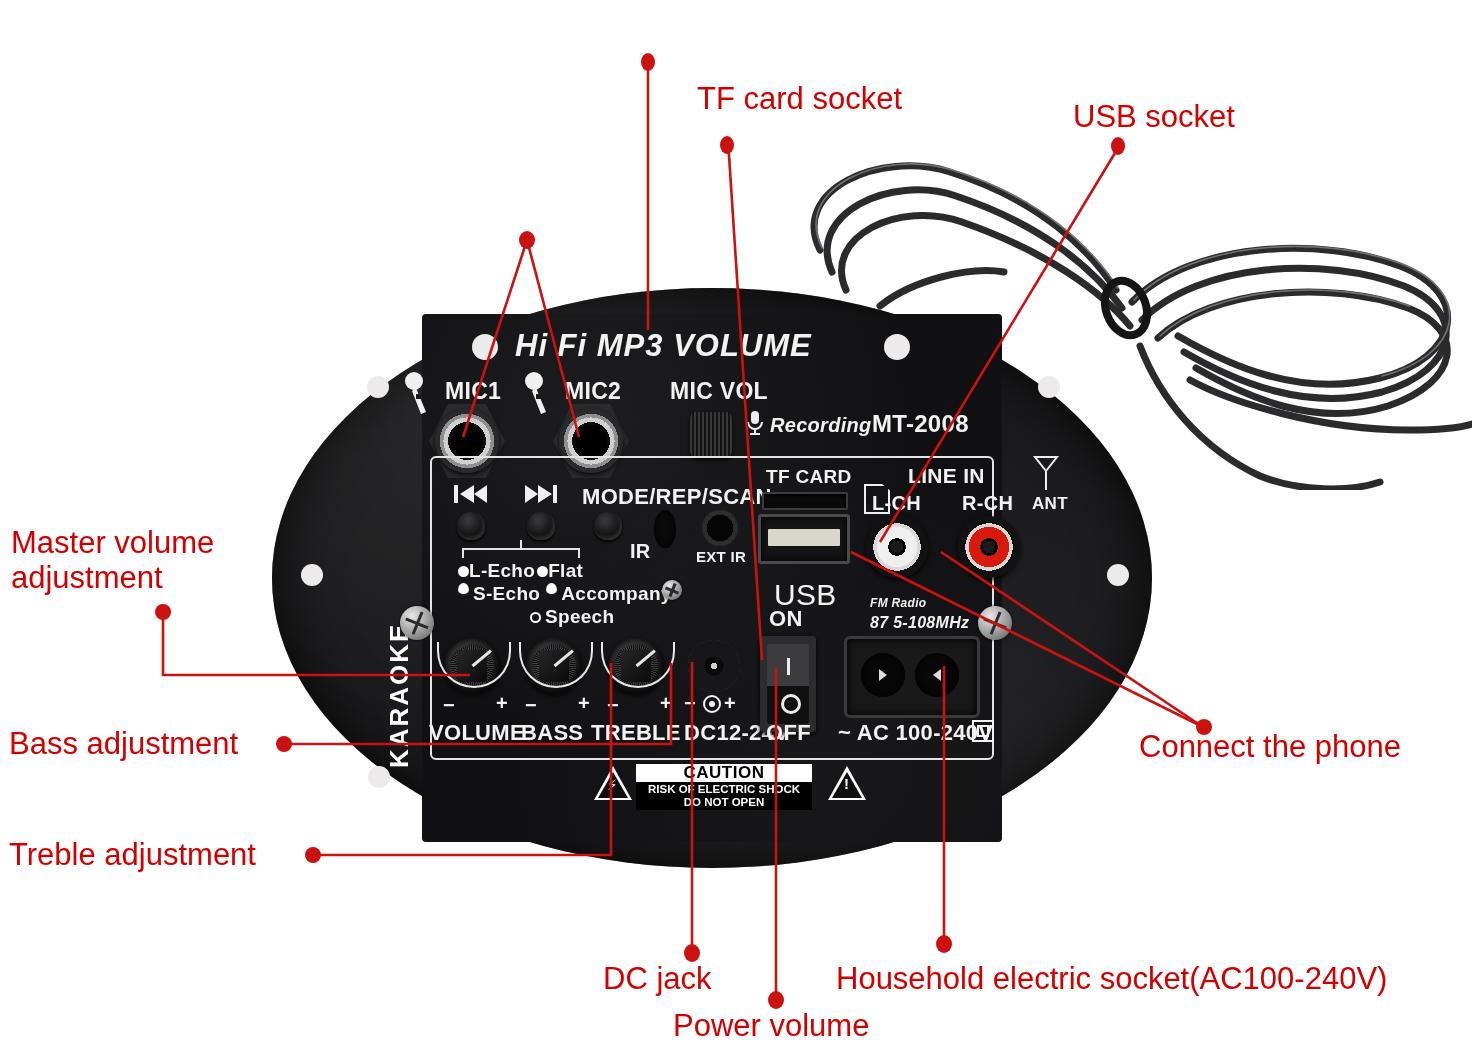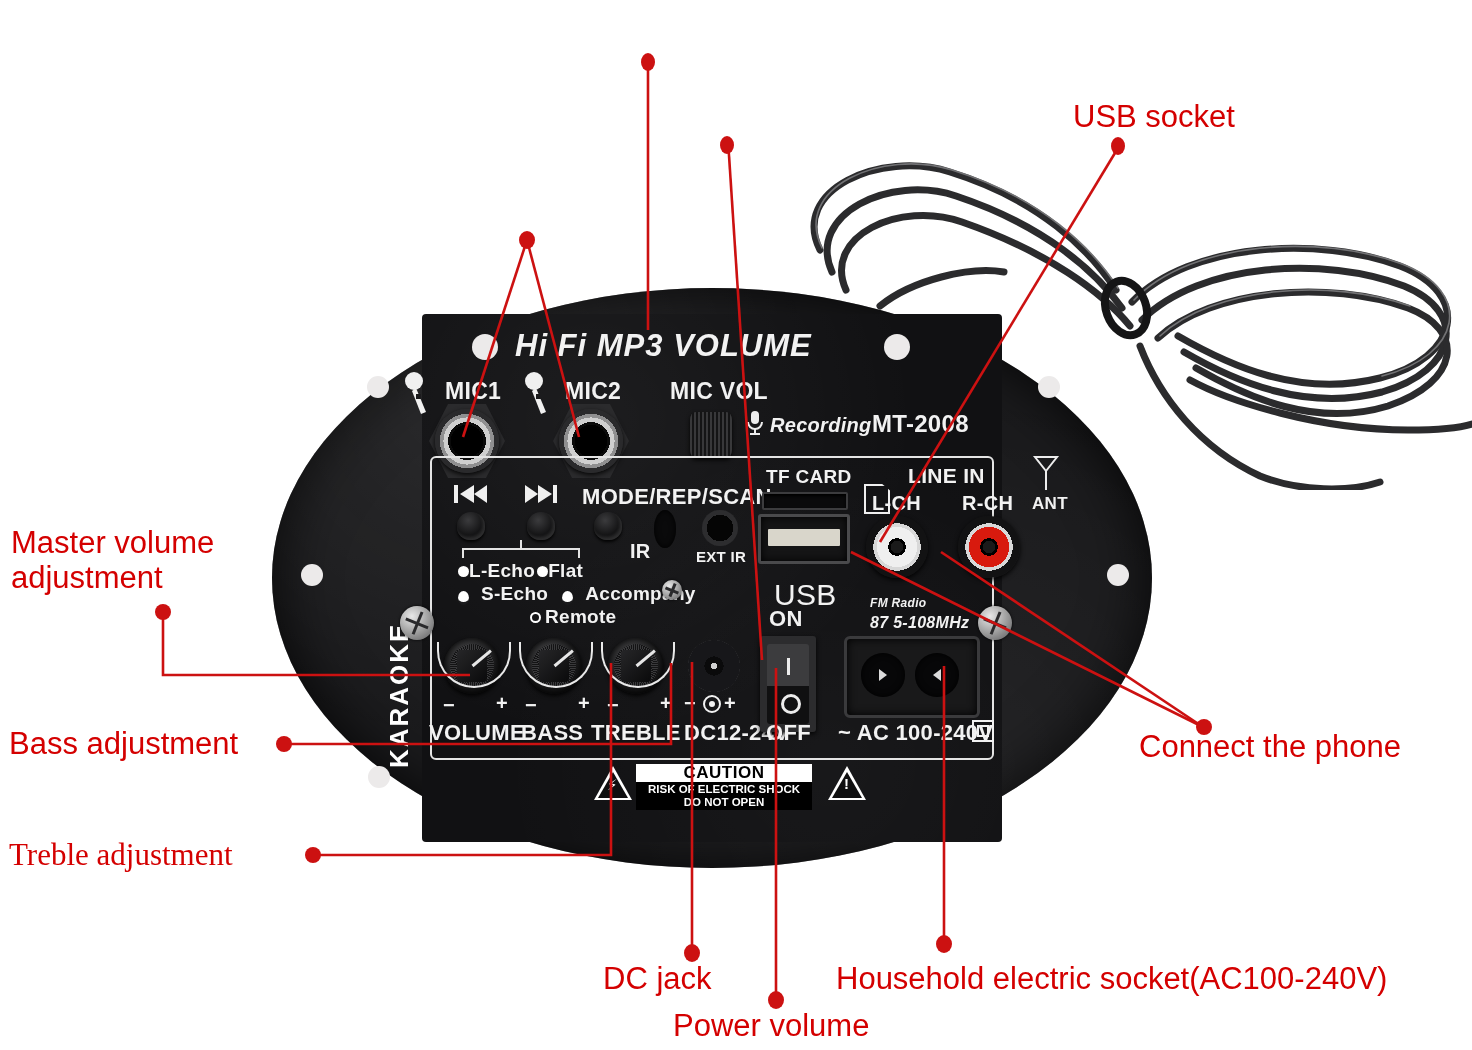--- a/index.html
+++ b/index.html
@@ -234,29 +234,29 @@
     <div class="vline" style="left:248px;top:252px;height:10px;"></div>
     <div class="vline" style="left:306px;top:260px;height:10px;"></div>
 
     <div style="position:absolute;left:186px;top:272px;">
       <div style="display:flex;align-items:center;gap:0;">
         <span style="width:11px;height:11px;border-radius:50%;background:#fff;display:inline-block;"></span>
         <span class="silk" style="position:relative;font-size:19px;font-weight:bold;">L-Echo</span>
         <span style="width:11px;height:11px;border-radius:50%;background:#fff;display:inline-block;margin-left:2px;"></span>
         <span class="silk" style="position:relative;font-size:19px;font-weight:bold;">Flat</span>
       </div>
-      <div style="display:flex;align-items:flex-end;gap:12px;margin-top:1px;">
+      <div style="display:flex;align-items:flex-start;gap:4px;margin-top:1px;">
         <span style="width:11px;height:11px;border-radius:50%;background:#fff;display:inline-block;border-bottom:3px solid #1b1b1d;"></span>
         <span class="silk" style="position:relative;font-size:19px;font-weight:bold;">S-Echo</span>
         <span style="width:11px;height:11px;border-radius:50%;background:#fff;display:inline-block;border-bottom:3px solid #1b1b1d;margin-left:2px;"></span>
         <span class="silk" style="position:relative;font-size:19px;font-weight:bold;">Accompany</span>
       </div>
       <div style="display:flex;align-items:center;gap:4px;margin-top:1px;padding-left:72px;">
         <span style="width:11px;height:11px;border-radius:50%;border:2px solid #fff;display:inline-block;box-sizing:border-box;"></span>
-        <span class="silk" style="position:relative;font-size:19px;font-weight:bold;">Remote</span>
+        <span class="silk" style="position:relative;font-size:19px;font-weight:bold;">Speech</span>
       </div>
     </div>
 
     <div class="silk" style="left:494px;top:178px;font-size:19px;font-weight:bold;">TF CARD</div>
     <div class="tfslot" style="left:490px;top:204px;"></div>
     <div class="tficon" style="left:592px;top:196px;"></div>
 
     <div class="usb" style="left:486px;top:226px;"></div>
     <div class="silk" style="left:502px;top:290px;font-size:30px;font-weight:normal;">USB</div>
 
@@ -424,23 +424,24 @@
       <ellipse cx="163" cy="612" rx="8" ry="8"></ellipse>
       <ellipse cx="284" cy="744" rx="8" ry="8"></ellipse>
       <ellipse cx="313" cy="855" rx="8" ry="8"></ellipse>
       <ellipse cx="692" cy="953" rx="8" ry="9"></ellipse>
       <ellipse cx="776" cy="1000" rx="8" ry="9"></ellipse>
       <ellipse cx="944" cy="944" rx="8" ry="9"></ellipse>
       <ellipse cx="1204" cy="727" rx="8" ry="8"></ellipse>
     </g>
   </svg>
 
+  <div class="callout" style="left:697px;top:81px;">TF card socket</div>
   <div class="callout" style="left:1073px;top:99px;">USB socket</div>
   <div class="callout" style="left:11px;top:525px;">Master volume
 adjustment</div>
   <div class="callout" style="left:9px;top:726px;">Bass adjustment</div>
-  <div class="callout" style="left:9px;top:837px;font-family:Liberation Serif, serif;">Treble adjustment</div>
+  <div class="callout" style="left:9px;top:837px;">Treble adjustment</div>
   <div class="callout" style="left:1139px;top:729px;">Connect the phone</div>
   <div class="callout" style="left:603px;top:961px;">DC jack</div>
   <div class="callout" style="left:673px;top:1008px;">Power volume</div>
   <div class="callout" style="left:836px;top:961px;">Household electric socket(AC100-240V)</div>
 
 </div>
 
 </body></html>

